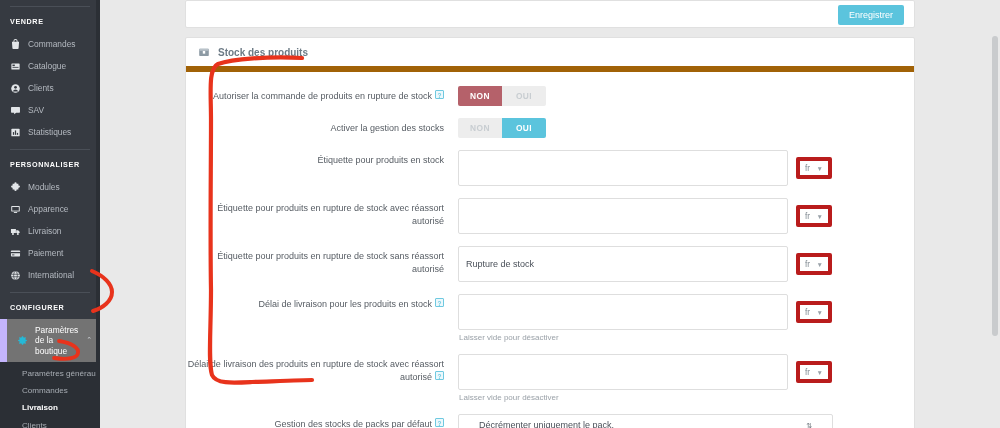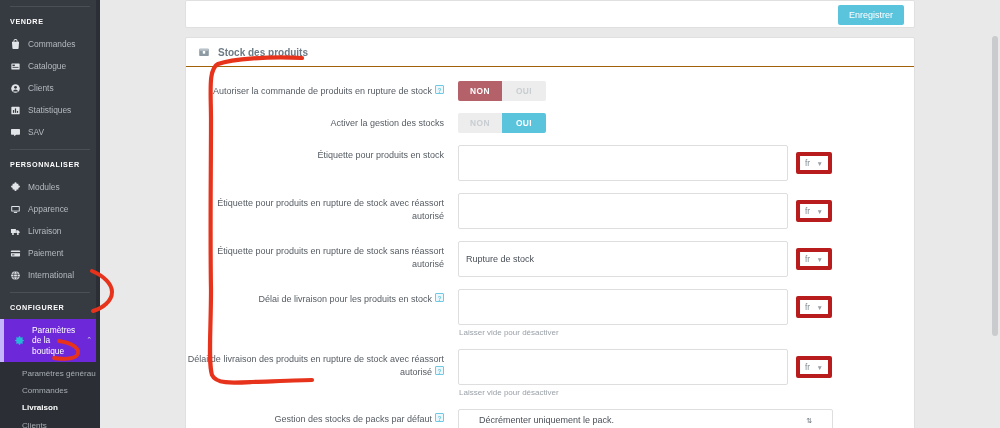--- a/index.html
+++ b/index.html
@@ -31,22 +31,22 @@
     color: #fdfdfd; padding: 10px 0 7px 10px; text-transform: uppercase;
   }
   .nav-item {
     display: flex; align-items: center; gap: 7px;
     padding: 5.5px 0 5.5px 10px; color: #b5bac1; font-size: 8.4px;
     white-space: nowrap; cursor: pointer;
   }
   .nav-item .ic { width: 11px; height: 11px; flex: 0 0 11px; display: block; color: #dfe2e6; }
   .nav-item .ic svg { display: block; width: 11px; height: 11px; fill: #e2e5e8; }
   .nav-item.active-parent {
-    background: #6d28d9; color: #ffffff; font-weight: normal;
-    border-left: 4px solid #c4b5fd; align-items: center;
+    background: #737373; color: #ffffff; font-weight: normal;
+    border-left: 7px solid #c4b5fd; align-items: center;
   }
   .nav-item.active-parent .ic svg { fill: #25b9d7; }
   .nav-item.active-parent .lbl { color: #fff; line-height: 1.25; white-space: normal; width: 54px; }
   .chev { margin-left: auto; margin-right: 8px; font-size: 7px; color: #cfd3d8; }
   .submenu { background: #2b2f35; padding: 3px 0 5px 0; }
   .sub-item {
     padding: 4.2px 0 4.2px 22px; font-size: 8.1px; color: #a7acb3; cursor: pointer;
     white-space: nowrap;
   }
   .sub-item.selected { color: #ffffff; font-weight: bold; }
@@ -67,21 +67,21 @@
     background: #5bc4dd; color: #ffffff; border: none; border-radius: 2px;
     font-size: 9px; padding: 5px 11px; cursor: pointer;
     font-family: "Liberation Sans", sans-serif;
   }
   .stub-footer {
     position: absolute; right: 10px; top: 3px;
   }
 
   .panel-header {
     display: flex; align-items: center; gap: 8px;
-    padding: 8px 12px; border-bottom: 1px solid #a16207;
+    padding: 8px 12px; border-bottom: 6px solid #a16207;
     font-size: 10px; font-weight: bold; color: #6c7a85;
   }
   .panel-header .hic svg { display: block; width: 12px; height: 12px; fill: #8d9aa4; }
 
   .form-body { padding: 14px 0 10px 0; }
 
   .frow { display: flex; align-items: flex-start; margin-bottom: 12px; }
   .frow .flabel {
     width: 272px; flex: 0 0 272px; text-align: right; padding-right: 14px;
     font-size: 9px; color: #565c63; line-height: 1.45; padding-top: 4px;
@@ -179,35 +179,35 @@
             <circle cx="8" cy="8" r="6.2"></circle>
             <circle cx="8" cy="6.2" r="2" fill="#363a41"></circle>
             <path d="M4.2 12.4a3.9 3.9 0 0 1 7.6 0z" fill="#363a41"></path>
           </svg>
         </span>
       <span class="lbl">Clients</span>
     </div>
     <div class="nav-item">
       <span class="ic">
           <svg viewBox="0 0 16 16">
+            <path d="M2.4 3h11.2a.9.9 0 0 1 .9.9v6.3a.9.9 0 0 1-.9.9H9l-3 2.4V11.1H2.4a.9.9 0 0 1-.9-.9V3.9A.9.9 0 0 1 2.4 3z"></path>
+          </svg>
+        </span>
+      <span class="lbl">SAV</span>
+    </div>
+    <div class="nav-item">
+      <span class="ic">
+          <svg viewBox="0 0 16 16">
             <rect x="2" y="2.6" width="12" height="11" rx="1"></rect>
             <rect x="4.2" y="7.4" width="1.8" height="4" fill="#363a41"></rect>
             <rect x="7.1" y="5" width="1.8" height="6.4" fill="#363a41"></rect>
             <rect x="10" y="8.6" width="1.8" height="2.8" fill="#363a41"></rect>
           </svg>
         </span>
       <span class="lbl">Statistiques</span>
-    </div>
-    <div class="nav-item">
-      <span class="ic">
-          <svg viewBox="0 0 16 16">
-            <path d="M2.4 3h11.2a.9.9 0 0 1 .9.9v6.3a.9.9 0 0 1-.9.9H9l-3 2.4V11.1H2.4a.9.9 0 0 1-.9-.9V3.9A.9.9 0 0 1 2.4 3z"></path>
-          </svg>
-        </span>
-      <span class="lbl">SAV</span>
     </div>
 
     <div class="nav-sep"></div>
 
     <div class="nav-title">PERSONNALISER</div>
 
     <div class="nav-item">
       <span class="ic">
           <svg viewBox="0 0 16 16">
             <path d="M6.4 1.8a1.6 1.6 0 0 1 3.2 0v.7h2.6v2.6h.7a1.6 1.6 0 0 1 0 3.2h-.7v2.6H9.6v.7a1.6 1.6 0 0 1-3.2 0v-.7H3.8V8.3h-.7a1.6 1.6 0 0 1 0-3.2h.7V2.5h2.6z"></path>

